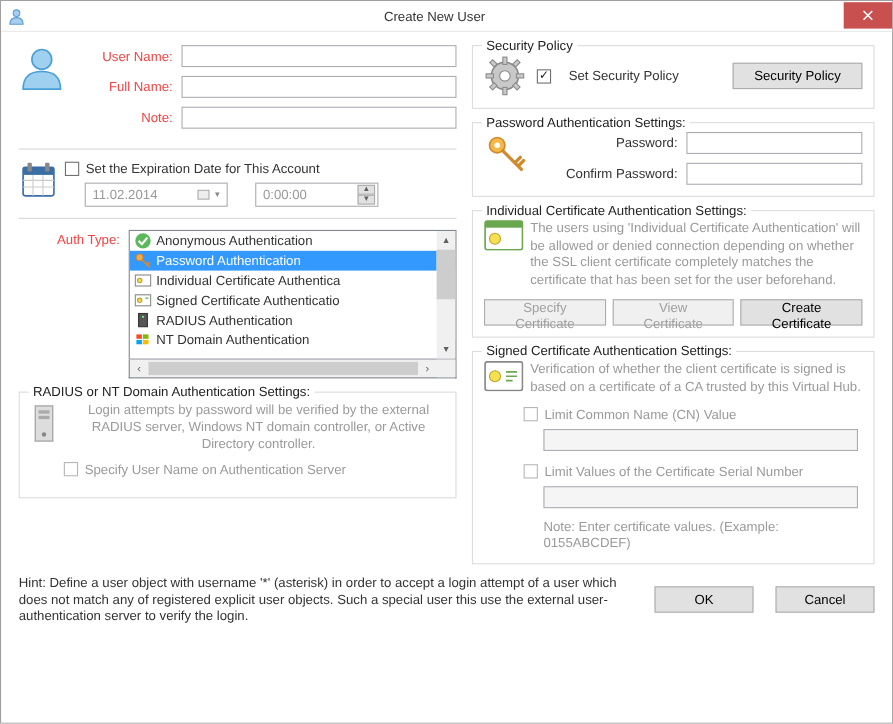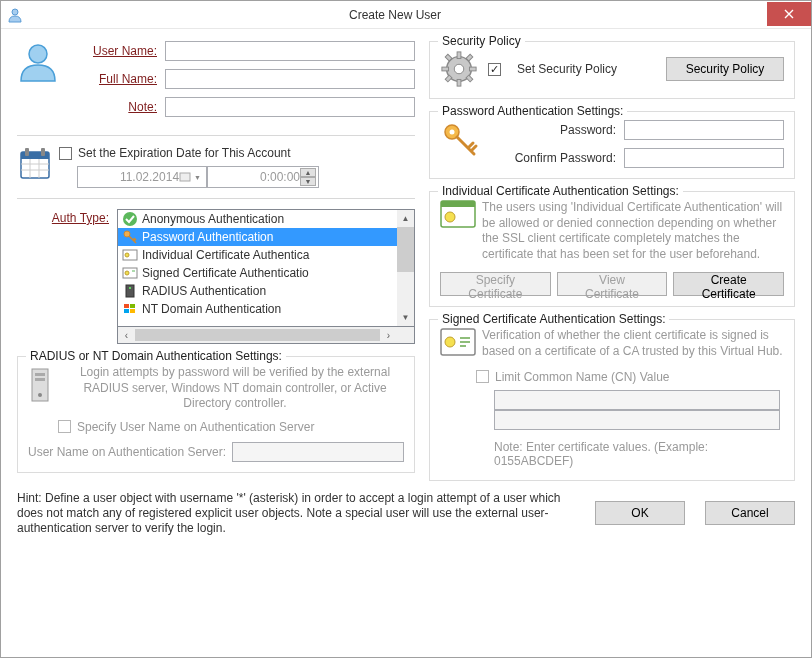--- a/index.html
+++ b/index.html
@@ -5,21 +5,21 @@
 * { box-sizing: border-box; font-family: 'Segoe UI', Tahoma, sans-serif; font-size: 12px; }
 body { margin: 0; background: #fff; color: #333; }
 .window { width: 812px; height: 658px; border: 1px solid #a0a0a0; background: #fff; position: relative; }
 .titlebar { height: 28px; background: #fff; display: flex; align-items: center; padding: 0 0 0 6px; border-bottom: 1px solid #e8e8e8; }
 .titlebar .title { flex: 1; text-align: center; color: #333; font-size: 12px; }
 .titlebar .close { width: 44px; height: 24px; background: #c8504f; color: #fff; display: flex; align-items: center; justify-content: center; font-size: 14px; cursor: pointer; margin-top:-2px;}
 .user-icon-small { width: 16px; height: 16px; }
 .content { padding: 12px 16px 6px 16px; display: flex; gap: 14px; }
 .col { flex: 1; min-width: 0; }
 .row { display: flex; align-items: center; margin-bottom: 8px; }
-.label-r { width: 100px; text-align: right; padding-right: 8px; color: #7f1d1d; text-decoration: underline; }
+.label-r { width: 100px; text-align: right; padding-right: 8px; color: #ef4444; }
 input[type=text], input[type=password] { border: 1px solid #abadb3; height: 20px; padding: 1px 4px; background: #fff; font-size: 12px; }
 button.std { border: 1px solid #acacac; background: #e1e1e1; height: 24px; padding: 0 14px; cursor: pointer; font-size: 12px; }
 button.std.disabled { color: #a0a0a0; background: #f0f0f0; cursor: default; }
 .divider { border-top: 1px solid #d8d8d8; margin: 10px 0; }
 .group-box { border: 1px solid #dcdcdc; padding: 8px 10px 10px 10px; position: relative; margin-top: 12px; }
 .group-title { position: absolute; top: -8px; left: 8px; background: #fff; padding: 0 4px; color: #222; font-size: 12px; }
 .icon-lg { width: 42px; height: 42px; flex-shrink: 0; margin-right: 6px; }
 .checkbox { width: 13px; height: 13px; border: 1px solid #707070; background: #fff; display: inline-flex; align-items: center; justify-content: center; margin-right: 6px; vertical-align: middle; flex-shrink:0;}
 .checkbox.checked::after { content: '✓'; font-size: 11px; color: #222; line-height: 1; }
 .listbox { border: 1px solid #828790; height: 118px; overflow: hidden; background: #fff; position: relative; }
@@ -96,21 +96,21 @@
               <line x1="4" y1="24" x2="32" y2="24" stroke="#ccc"></line>
               <line x1="13" y1="13" x2="13" y2="32" stroke="#ccc"></line>
               <line x1="22" y1="13" x2="22" y2="32" stroke="#ccc"></line>
             </svg>
         </div>
         <div style="flex:1;">
           <div style="display:flex;align-items:center;margin-bottom:6px;">
             <span class="checkbox"></span>
             <span>Set the Expiration Date for This Account</span>
           </div>
-          <div style="display:flex; gap:0; padding-left:18px;text-align:right;">
+          <div style="display:flex; gap:25px; padding-left:18px;">
             <div class="date-box" style="width:130px;color:#9a9a9a;">
               <span style="flex:1;">11.02.2014</span>
               <svg width="12" height="10">
                   <rect x="1" y="1" width="10" height="8" fill="#eee" stroke="#aaa"></rect>
                 </svg>
               <span style="font-size:7px;color:#888;padding:0 3px;">▼</span>
             </div>
             <div class="date-box" style="width:112px;color:#9a9a9a;">
               <span style="flex:1;">0:00:00</span>
               <div class="spinner">
@@ -210,24 +210,20 @@
                 <rect x="7" y="8" width="10" height="3" fill="#aaa"></rect>
                 <rect x="7" y="13" width="10" height="3" fill="#aaa"></rect>
                 <circle cx="12" cy="30" r="2" fill="#888"></circle>
               </svg>
           </div>
           <div class="gray-text" style="flex:1; line-height:1.3;">Login attempts by password will be verified by the external RADIUS server, Windows NT domain controller, or Active Directory controller.</div>
         </div>
         <div style="display:flex;align-items:center;margin:8px 0 8px 30px;">
           <span class="checkbox" style="opacity:.5;"></span>
           <span class="gray-text">Specify User Name on Authentication Server</span>
-        </div>
-        <div style="display:flex;align-items:center;">
-          <span class="gray-text" style="margin-right:6px;">User Name on Authentication Server:</span>
-          <input type="text" style="flex: 1 1 0%; background: rgb(245, 245, 245);">
         </div>
       </div>
     </div>
 
     <div class="col">
       <div class="group-box" style="margin-top:0;">
         <span class="group-title">Security Policy</span>
         <div style="display:flex;align-items:center;gap:10px;">
           <div style="width:38px;">
             <svg viewBox="0 0 40 40" width="38" height="38">
@@ -303,24 +299,28 @@
                 <path d="M20 10 L30 10 M20 14 L30 14 M20 18 L26 18" stroke="#6aa84f" stroke-width="1.5"></path>
               </svg>
           </div>
           <div class="gray-text" style="flex:1;line-height:1.3;">Verification of whether the client certificate is signed is based on a certificate of a CA trusted by this Virtual Hub.</div>
         </div>
         <div style="margin:10px 0 6px 36px;display:flex;align-items:center;">
           <span class="checkbox" style="opacity:.5;"></span>
           <span class="gray-text">Limit Common Name (CN) Value</span>
         </div>
         <input type="text" style="margin-left: 54px; width: calc(100% - 58px); background: rgb(245, 245, 245);">
+        <div style="margin:12px 0 6px 36px;display:flex;align-items:center;">
+          <span class="checkbox" style="opacity:.5;"></span>
+          <span class="gray-text">Limit Values of the Certificate Serial Number</span>
+        </div>
         <input type="text" style="margin-left: 54px; width: calc(100% - 58px); background: rgb(245, 245, 245);">
         <div class="gray-text" style="margin:10px 0 2px 54px;">Note: Enter certificate values. (Example: 0155ABCDEF)</div>
       </div>
     </div>
   </div>
 
   <div class="hint">
-    <div class="hint-text">Hint: Define a user object with username '*' (asterisk) in order to accept a login attempt of a user which does not match any of registered explicit user objects. Note a special user will use the external user-authentication server to verify the login.</div>
+    <div class="hint-text">Hint: Define a user object with username '*' (asterisk) in order to accept a login attempt of a user which does not match any of registered explicit user objects. Such a special user this use the external user-authentication server to verify the login.</div>
     <button class="std" style="width:90px;">OK</button>
     <button class="std" style="width:90px;">Cancel</button>
   </div>
 </div>
 
 </body></html>

